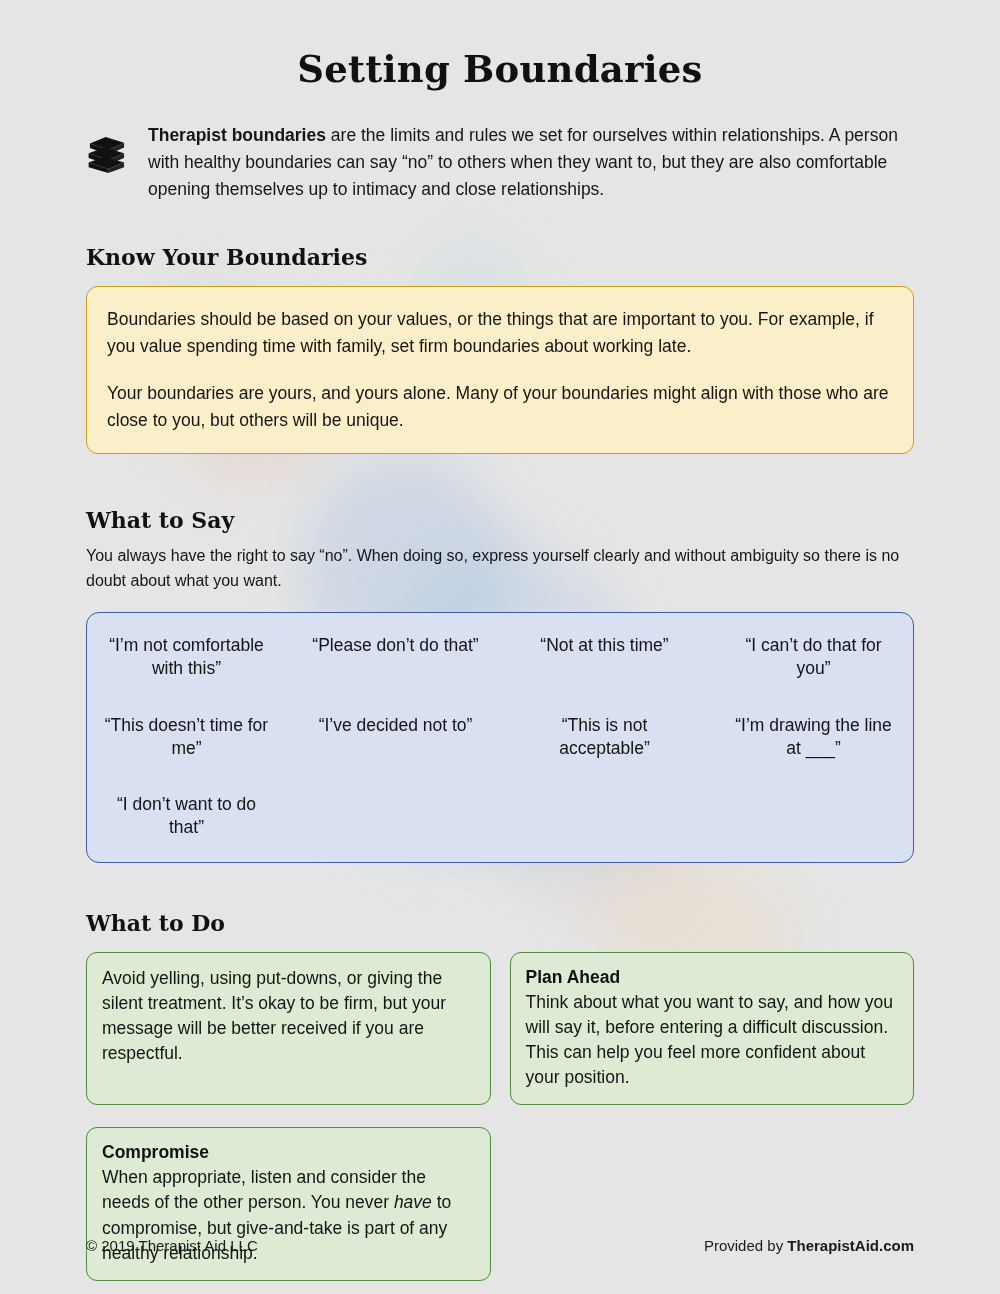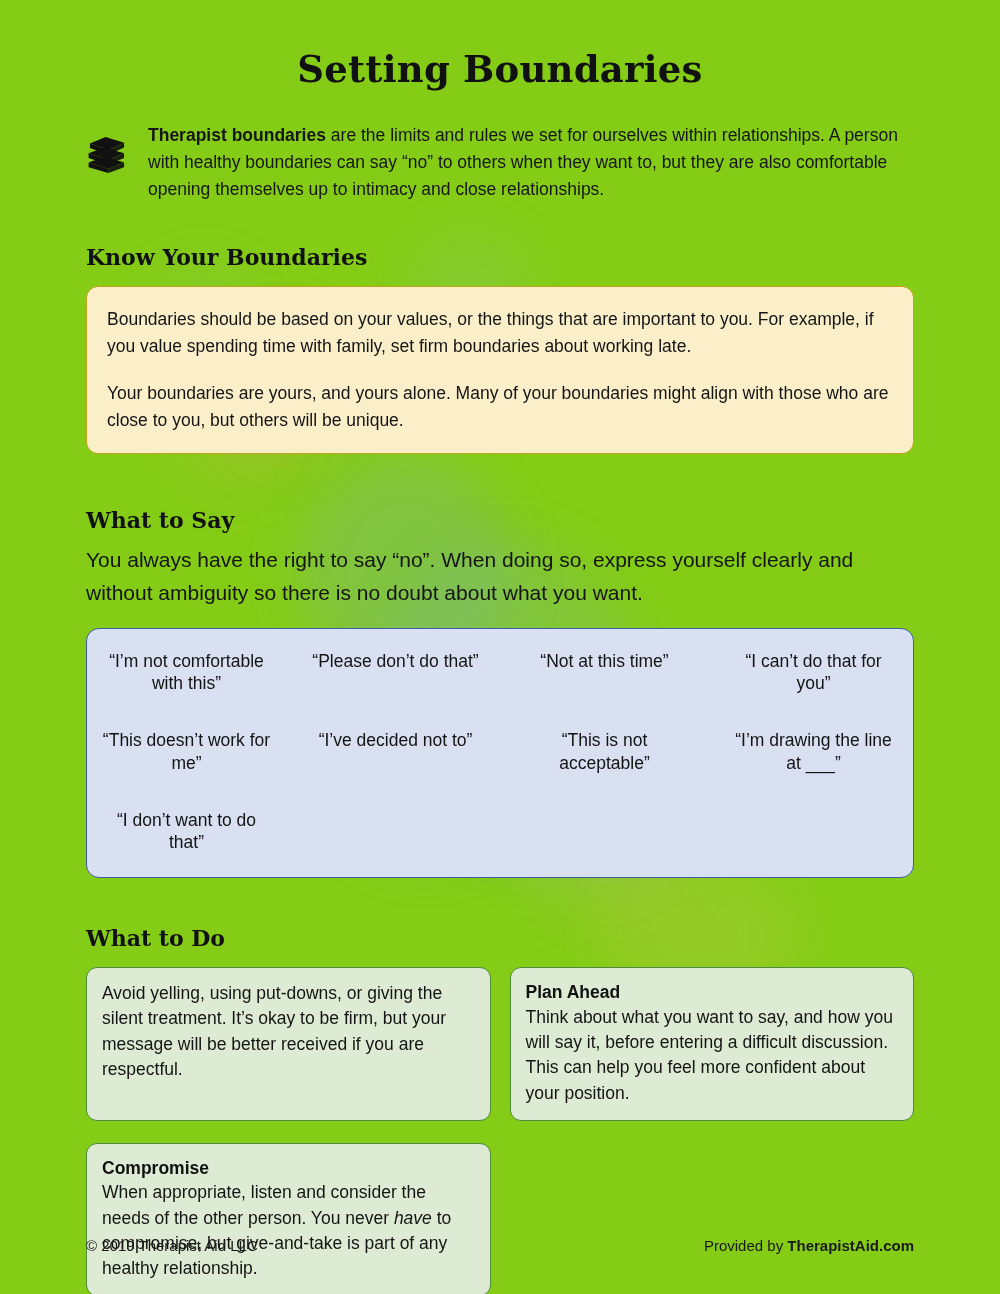--- a/index.html
+++ b/index.html
@@ -10,21 +10,21 @@
   }
   body {
     font-family: "Liberation Sans", sans-serif;
     color: #1a1a1a;
   }
 
   .page {
     position: relative;
     width: 1000px;
     height: 1294px;
-    background: #84cc16;
+    background: #e5e5e5;
     overflow: hidden;
   }
 
   
   .watermark {
     position: absolute;
     left: 0; top: 0;
     width: 1000px; height: 1294px;
     pointer-events: none;
     z-index: 0;
@@ -108,21 +108,21 @@
     font-size: 17.5px;
     line-height: 1.53;
     color: #151515;
   }
   .yellow-box p:last-child { margin-bottom: 0; }
   .yellow-box i { font-style: italic; }
 
   
   .say-intro {
     margin: 11px 0 0 0;
-    font-size: 21px;
+    font-size: 16px;
     line-height: 1.53;
     color: #151515;
   }
 
   .blue-box {
     margin-top: 19px;
     background: #D9E0F2;
     border: 1.6px solid #3E5DA8;
     border-radius: 13px;
     padding: 21px 12px 23px 12px;
@@ -239,21 +239,21 @@
 
     <h2 class="section-heading heading-say">What to Say</h2>
     <p class="say-intro">You always have the right to say “no”. When doing so, express yourself clearly and without ambiguity so there is no doubt about what you want.</p>
 
     <div class="blue-box">
       <div class="phrase-grid">
         <div class="phrase">“I’m not comfortable with this”</div>
         <div class="phrase">“Please don’t do that”</div>
         <div class="phrase">“Not at this time”</div>
         <div class="phrase">“I can’t do that for you”</div>
-        <div class="phrase">“This doesn’t work for me”</div>
+        <div class="phrase">“This doesn’t time for me”</div>
         <div class="phrase">“I’ve decided not to”</div>
         <div class="phrase">“This is not acceptable”</div>
         <div class="phrase">“I’m drawing the line at ___”</div>
         <div class="phrase">“I don’t want to do that”</div>
       </div>
     </div>
 
     <h2 class="section-heading heading-do">What to Do</h2>
 
     <div class="do-grid">

